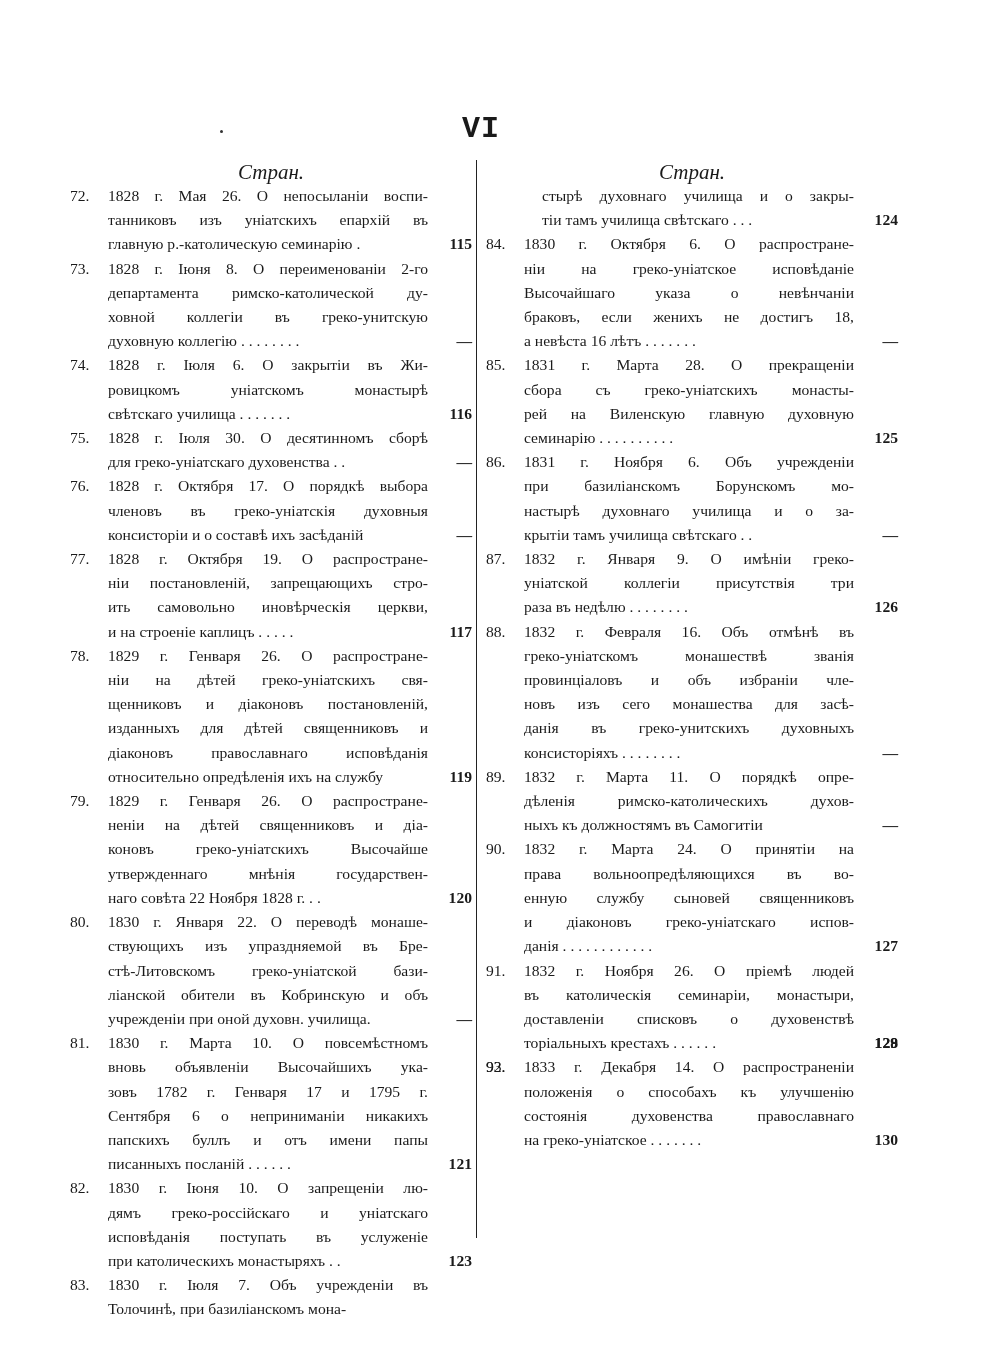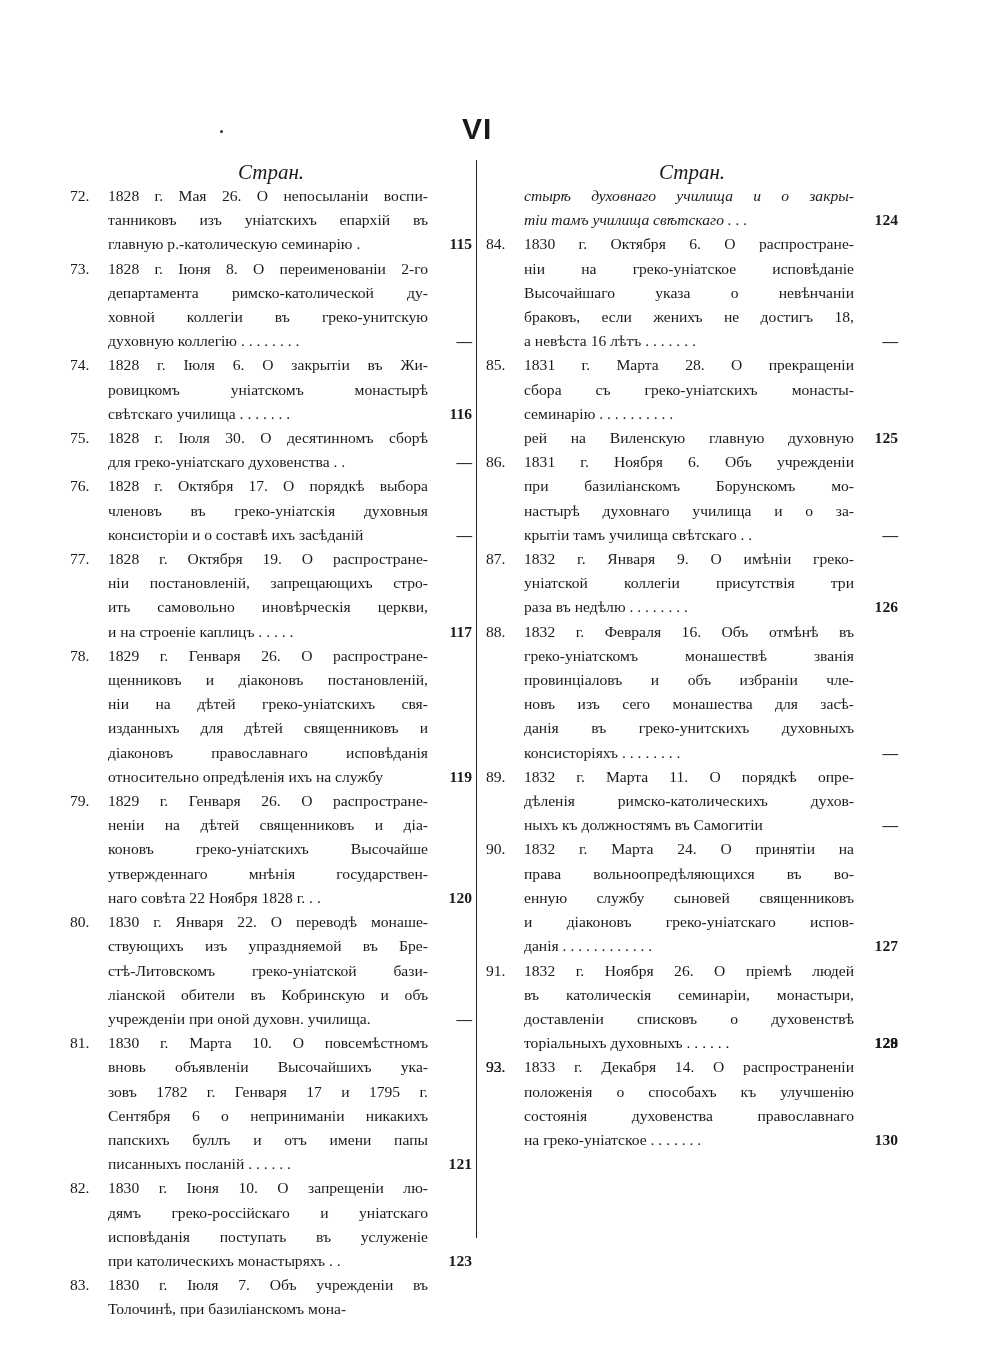--- a/index.html
+++ b/index.html
@@ -1,33 +1,33 @@
 <!DOCTYPE html>
 <html><head>
 <meta charset="utf-8">
 <style>
   html, body { margin:0; padding:0; background:#ffffff; }
   body { width:1000px; height:1365px; position:relative; overflow:hidden;
          font-family:"DejaVu Serif","Liberation Serif",serif; color:#1a1a1a; }
   .page-num { position:absolute; top:112px; left:462px; font-size:30px; font-weight:bold;
-              font-family:Liberation Sans, sans-serif; letter-spacing:1px; }
+              font-family:Liberation Mono, monospace; letter-spacing:1px; }
   .dot-mark { position:absolute; top:130px; left:220px; width:3px; height:3px; background:#333; border-radius:50%; }
   .col { position:absolute; top:160px; }
   .col-left { left:70px; width:402px; }
   .col-right { left:486px; width:412px; }
   .divider { position:absolute; left:476px; top:160px; width:1px; height:1078px; background:#222; }
   .col-head { text-align:center; font-style:italic; font-size:21px; height:24px; line-height:24px;
               font-family:"Liberation Serif",serif; }
   .entry { position:relative; font-size:15.6px; line-height:24.2px; font-family:"Liberation Serif",serif; }
   .entry .num { position:absolute; left:0; top:0; }
   .entry .lines { margin-left:38px; margin-right:44px; }
   .entry .line { display:block; text-align:justify; text-align-last:justify; white-space:nowrap; overflow:hidden; }
   .entry .line.last { text-align-last:left; }
   .entry .pg { position:absolute; right:0; bottom:0; font-weight:bold;margin-top:40px; }
-  .cont .lines { margin-left:38px;font-style:italic; }
+  .cont .lines { margin-left:56px; }
 </style>
 </head>
 <body>
 
 <div class="page-num">VI</div>
 <div class="dot-mark"></div>
 <div class="divider"></div>
 
 <div class="col col-left">
   <div class="col-head">Стран.</div>
@@ -84,22 +84,22 @@
           <span class="line">ніи постановленій, запрещающихъ стро-</span>
           <span class="line">ить самовольно иновѣрческія церкви,</span>
           <span class="line last">и на строеніе каплицъ . . . . .</span>
         </div>
         <span class="pg">117</span>
       </div>
       <div class="entry">
         <span class="num">78.</span>
         <div class="lines">
           <span class="line">1829 г. Генваря 26. О распростране-</span>
+          <span class="line">ніи на дѣтей греко-уніатскихъ свя-</span>
           <span class="line">щенниковъ и діаконовъ постановленій,</span>
-          <span class="line">ніи на дѣтей греко-уніатскихъ свя-</span>
           <span class="line">изданныхъ для дѣтей священниковъ и</span>
           <span class="line">діаконовъ православнаго исповѣданія</span>
           <span class="line last">относительно опредѣленія ихъ на службу</span>
         </div>
         <span class="pg">119</span>
       </div>
       <div class="entry">
         <span class="num">79.</span>
         <div class="lines">
           <span class="line">1829 г. Генваря 26. О распростране-</span>
@@ -175,22 +175,22 @@
           <span class="line">браковъ, если женихъ не достигъ 18,</span>
           <span class="line last">а невѣста 16 лѣтъ . . . . . . .</span>
         </div>
         <span class="pg">—</span>
       </div>
       <div class="entry">
         <span class="num">85.</span>
         <div class="lines">
           <span class="line">1831 г. Марта 28. О прекращеніи</span>
           <span class="line">сбора съ греко-уніатскихъ монасты-</span>
+          <span class="line">рей на Виленскую главную духовную</span>
           <span class="line last">семинарію . . . . . . . . . .</span>
-          <span class="line">рей на Виленскую главную духовную</span>
         </div>
         <span class="pg">125</span>
       </div>
       <div class="entry">
         <span class="num">86.</span>
         <div class="lines">
           <span class="line">1831 г. Ноября 6. Объ учрежденіи</span>
           <span class="line">при базиліанскомъ Борунскомъ мо-</span>
           <span class="line">настырѣ духовнаго училища и о за-</span>
           <span class="line last">крытіи тамъ училища свѣтскаго . .</span>
@@ -237,21 +237,21 @@
           <span class="line last">данія . . . . . . . . . . . .</span>
         </div>
         <span class="pg">127</span>
       </div>
       <div class="entry">
         <span class="num">91.</span>
         <div class="lines">
           <span class="line">1832 г. Ноября 26. О пріемѣ людей</span>
           <span class="line">въ католическія семинаріи, монастыри,</span>
           <span class="line">доставленіи списковъ о духовенствѣ</span>
-          <span class="line last">торіальныхъ духовныхъ . . . . . .</span>
+          <span class="line last">торіальныхъ крестахъ . . . . . .</span>
         </div>
         <span class="pg">128</span>
       </div>
       <div class="entry">
         <span class="num">92.</span>
         <span class="pg">129</span>
       </div>
       <div class="entry">
         <span class="num">93.</span>
         <div class="lines">

